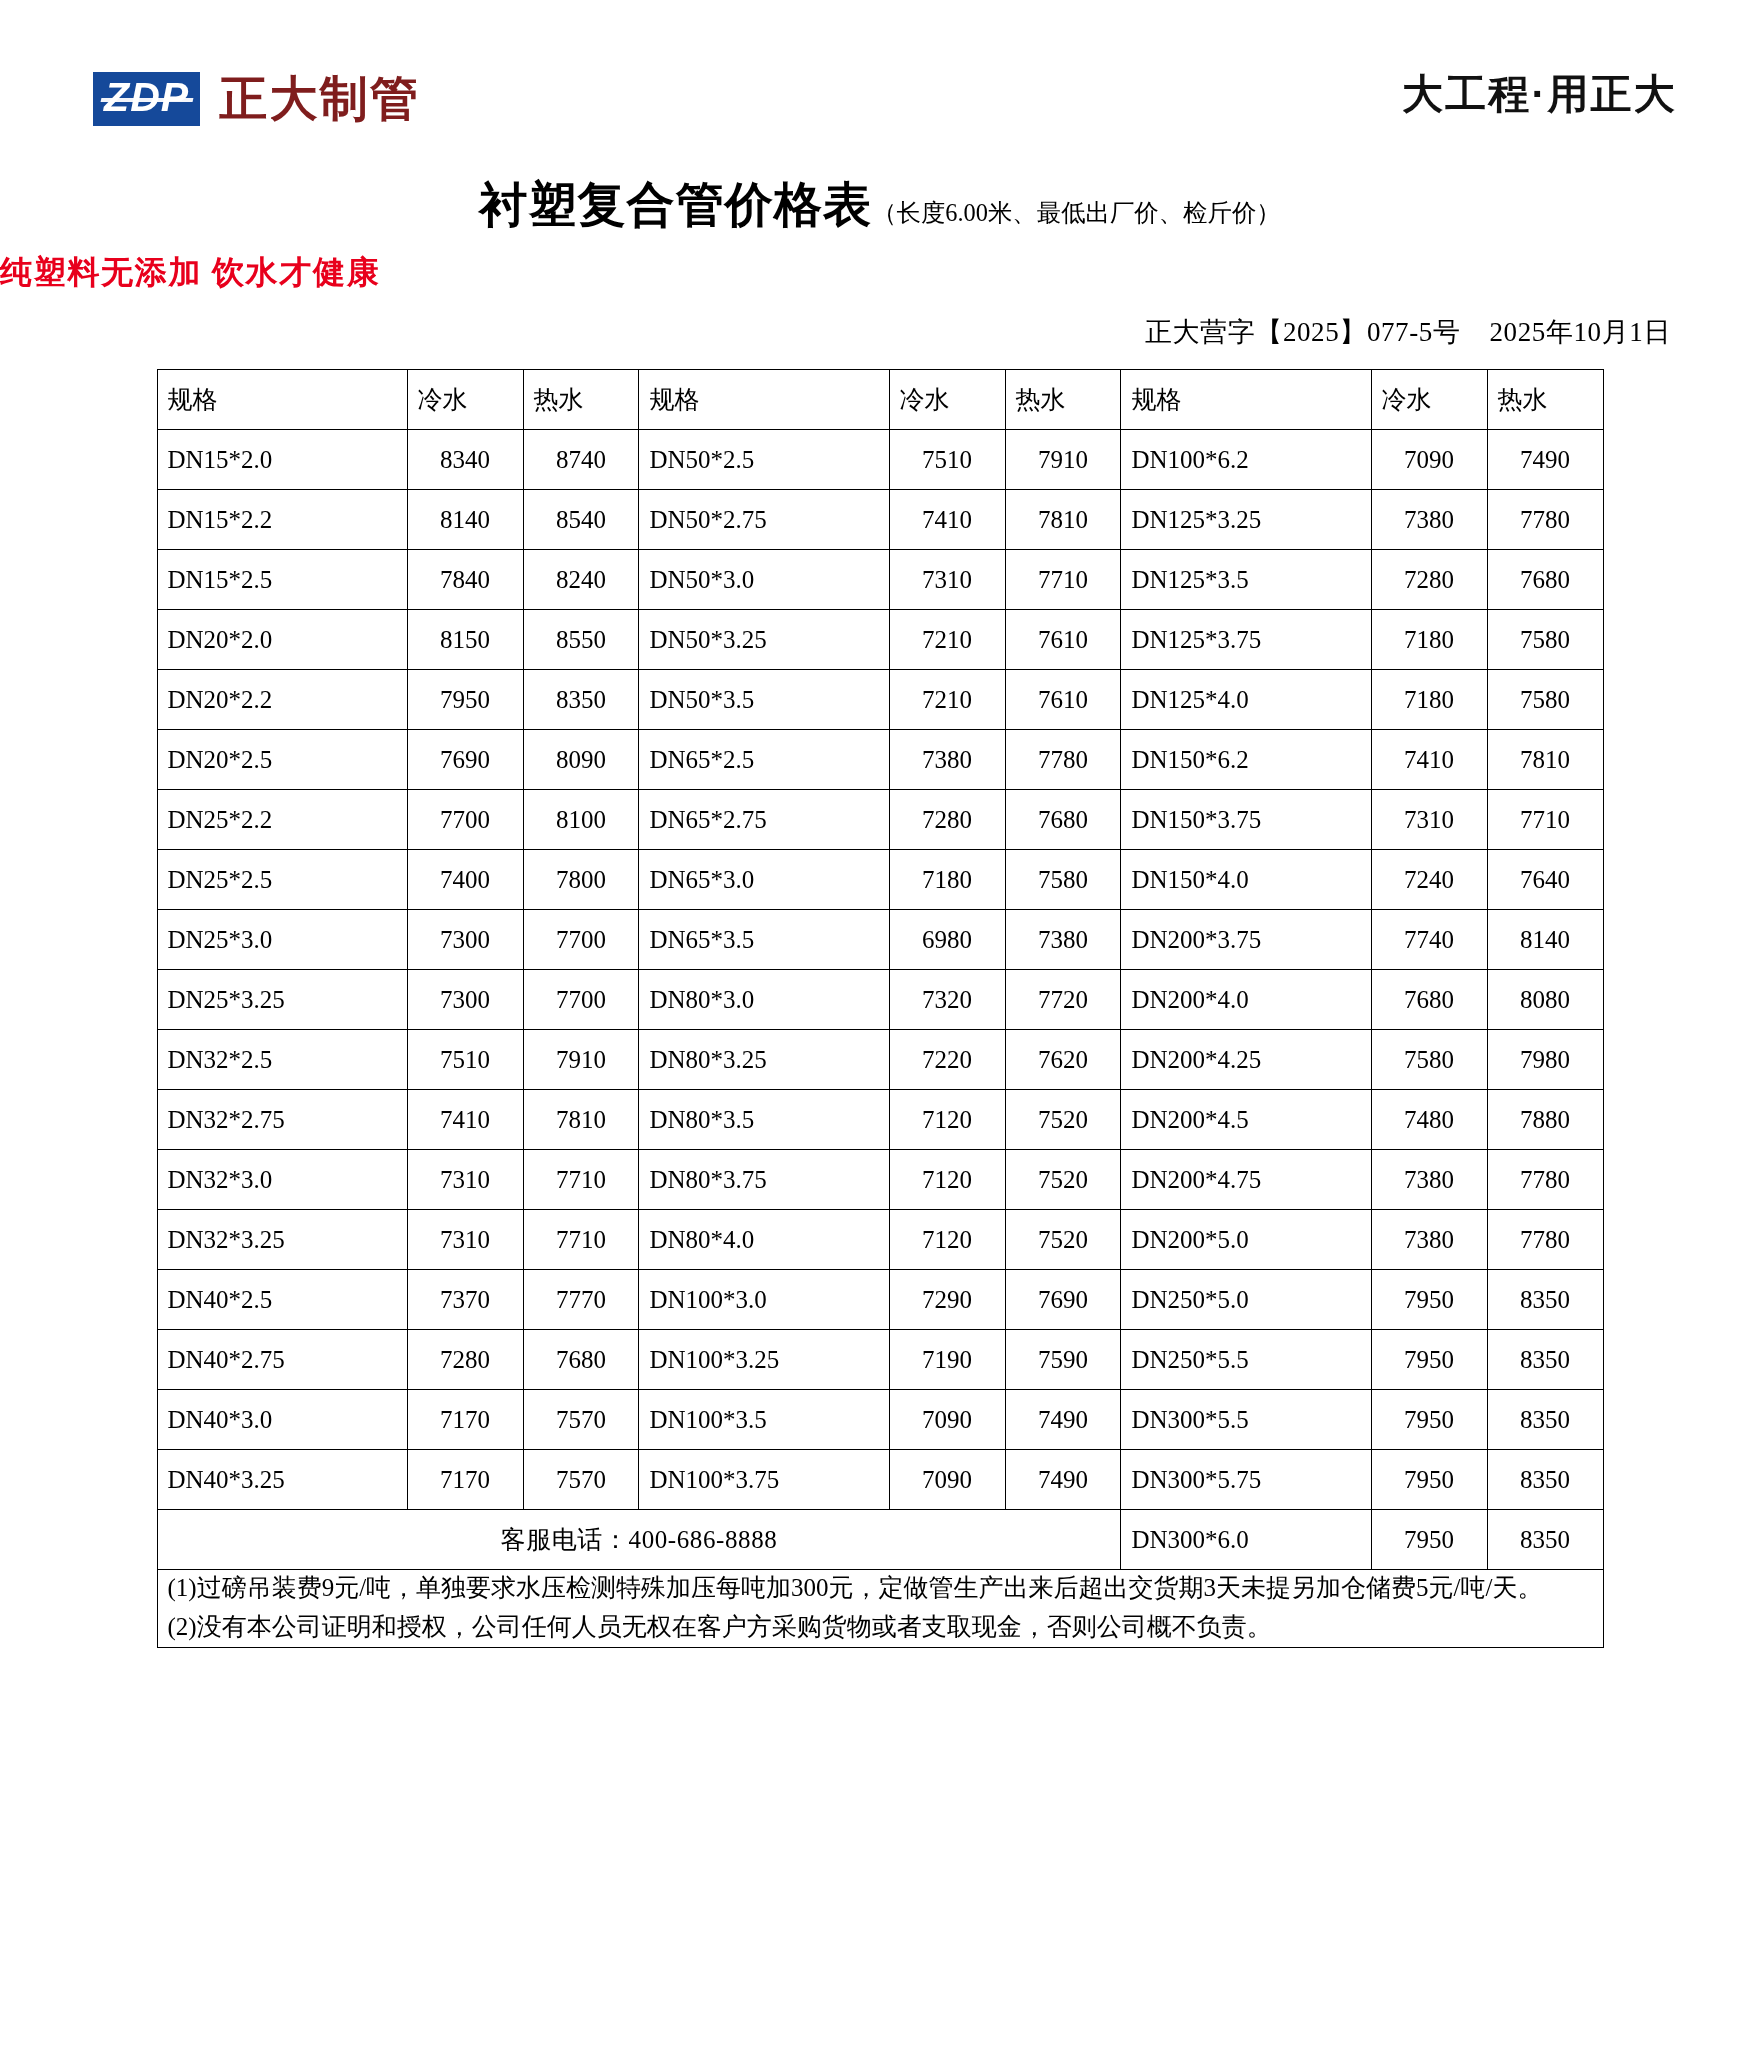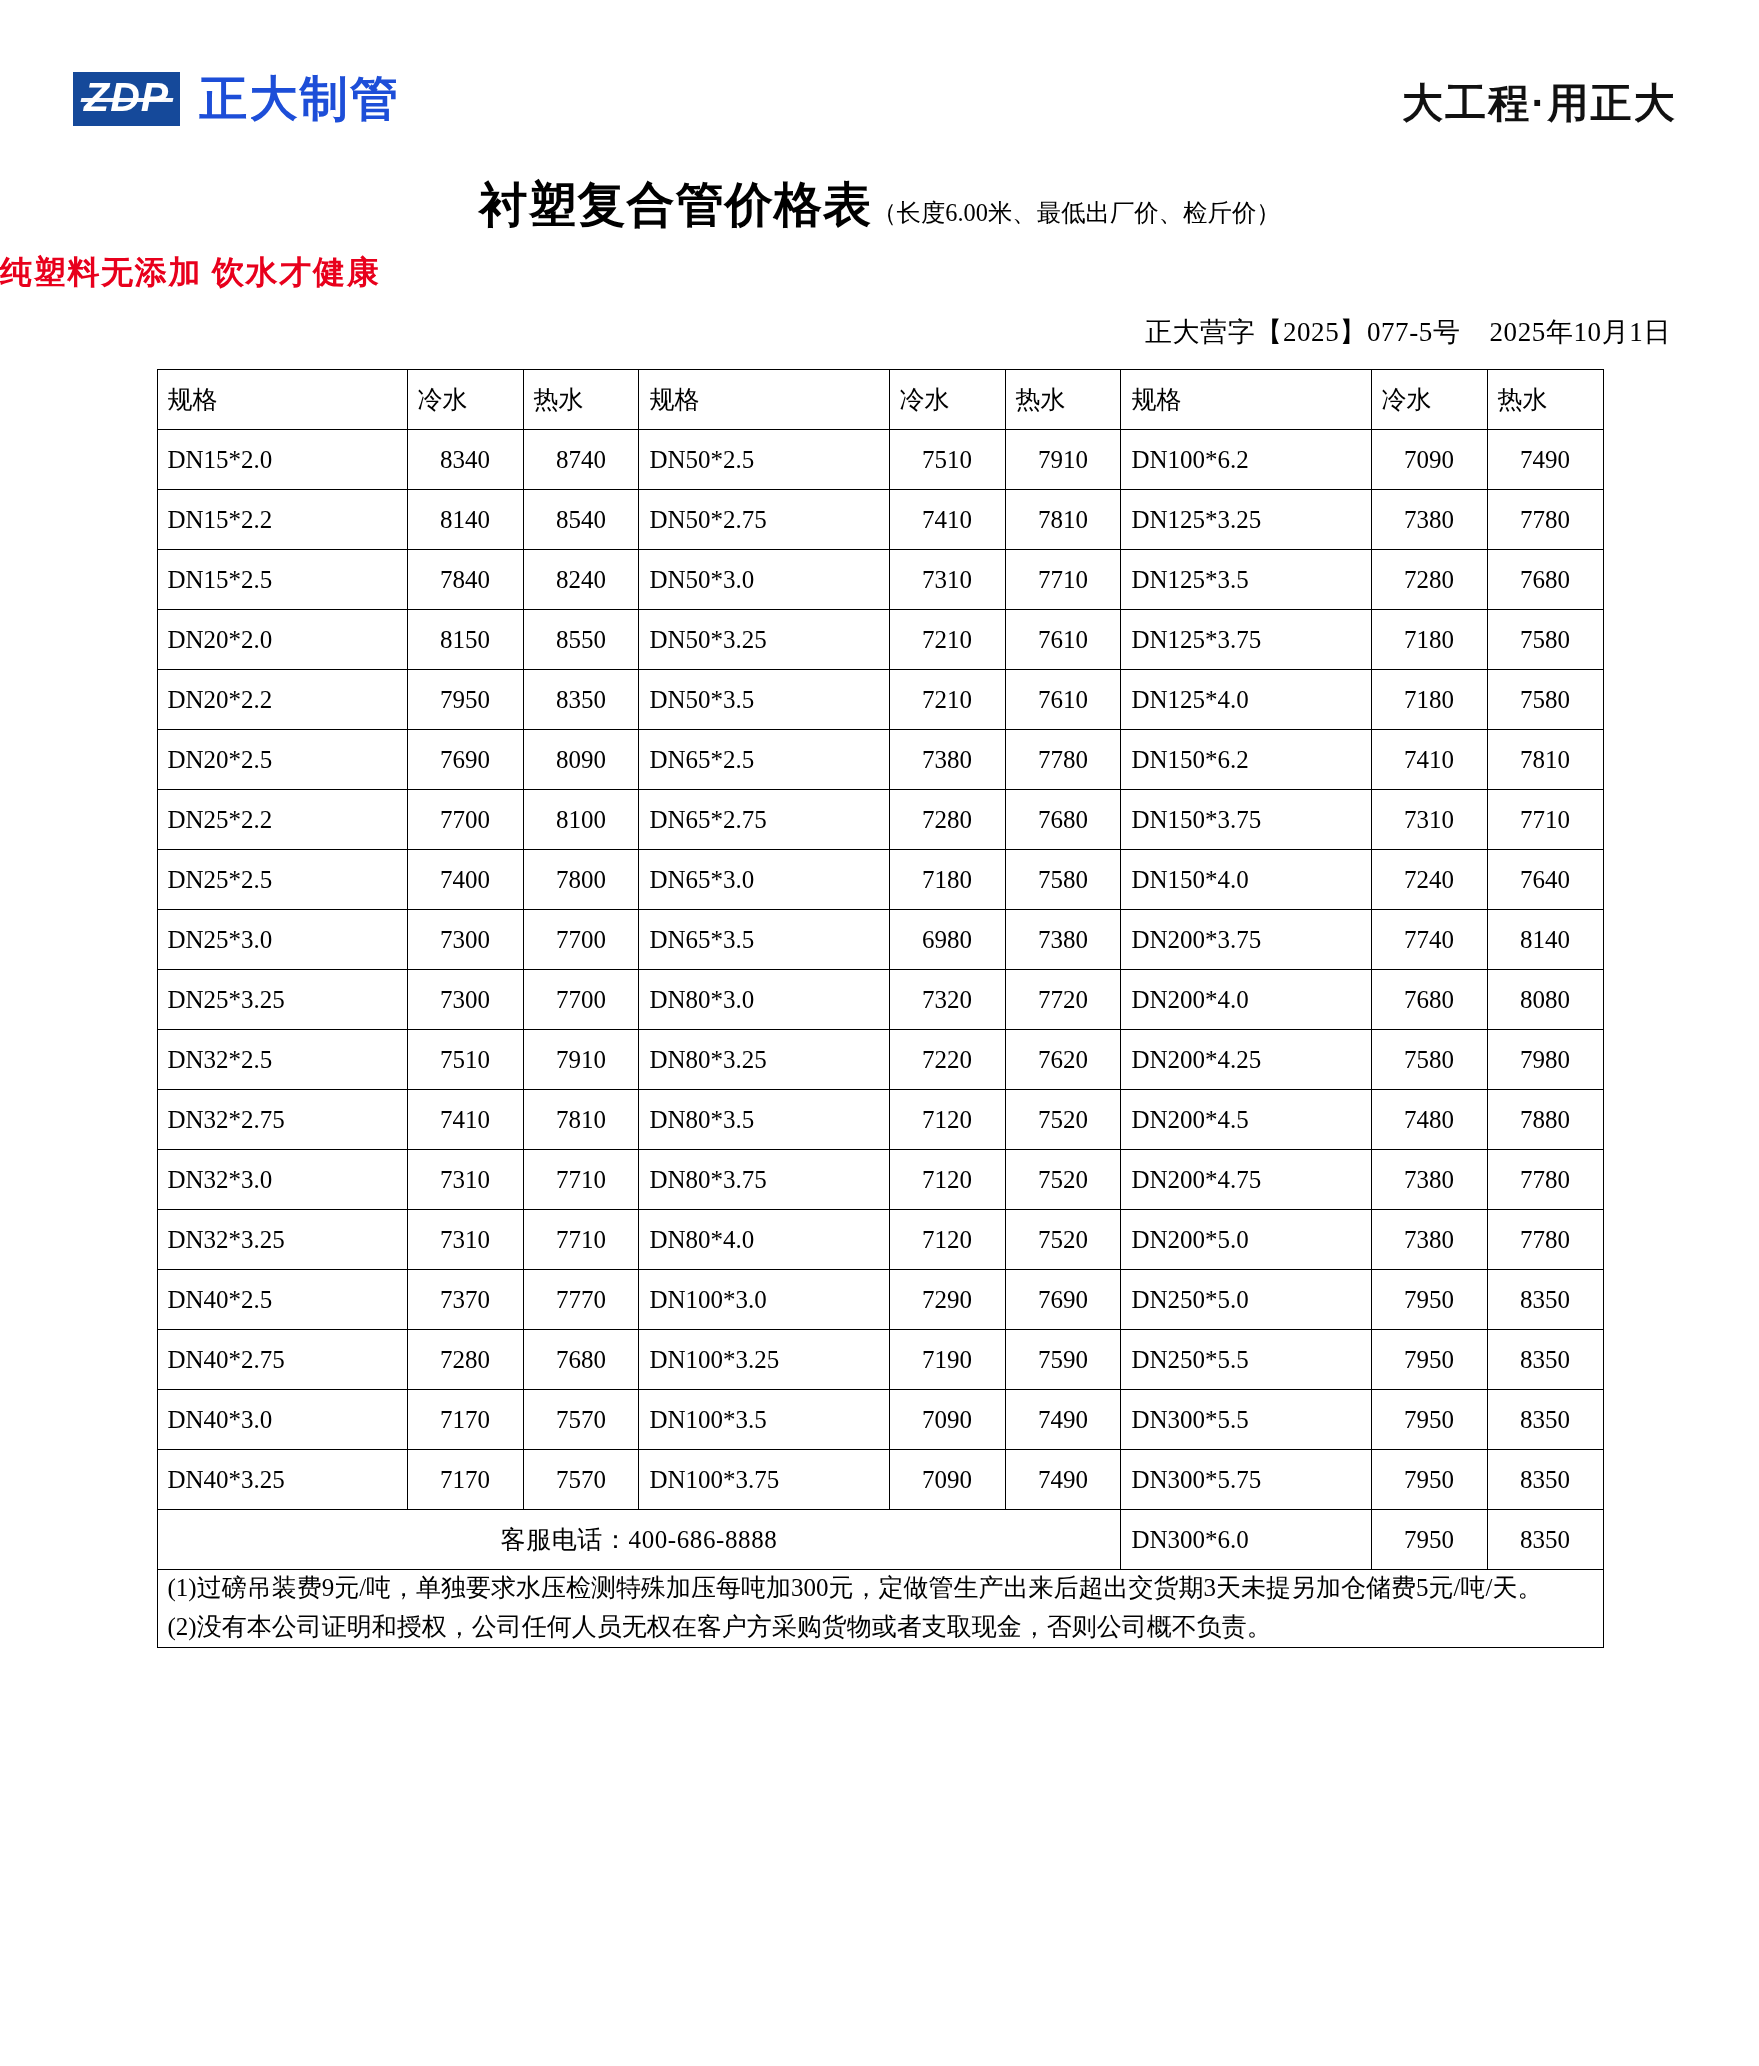--- a/index.html
+++ b/index.html
@@ -18,23 +18,23 @@
     width: 1760px;
     height: 2066px;
     position: relative;
     box-sizing: border-box;
     padding: 0;
   }
 
   
   .header {
     display: flex;
-    align-items: flex-end;
+    align-items: flex-start;
     justify-content: space-between;
-    padding: 67px 83px 0 73px;
+    padding: 67px 83px 0 93px;
     box-sizing: border-box;
   }
   .brand {
     display: flex;
     align-items: center;
     gap: 19px;
   }
   .zdp-logo {
     display: inline-block;
     background: #15499a;
@@ -57,21 +57,21 @@
     height: 3.9px;
     background: #ffffff;
     transform: translateY(-1.1px) skewX(-12deg);
     opacity: 0.95;
   }
   .brand-name {
     font-family: "Liberation Sans", sans-serif;
     font-weight: bold;
     font-size: 48px;
     letter-spacing: 2.2px;
-    color: #1d4ed8;
+    color: #7f1d1d;
   }
   .slogan {
     font-family: "Liberation Sans", sans-serif;
     font-weight: bold;
     font-size: 41px;
     letter-spacing: 2.2px;
     color: #111111;
   }
 
   

